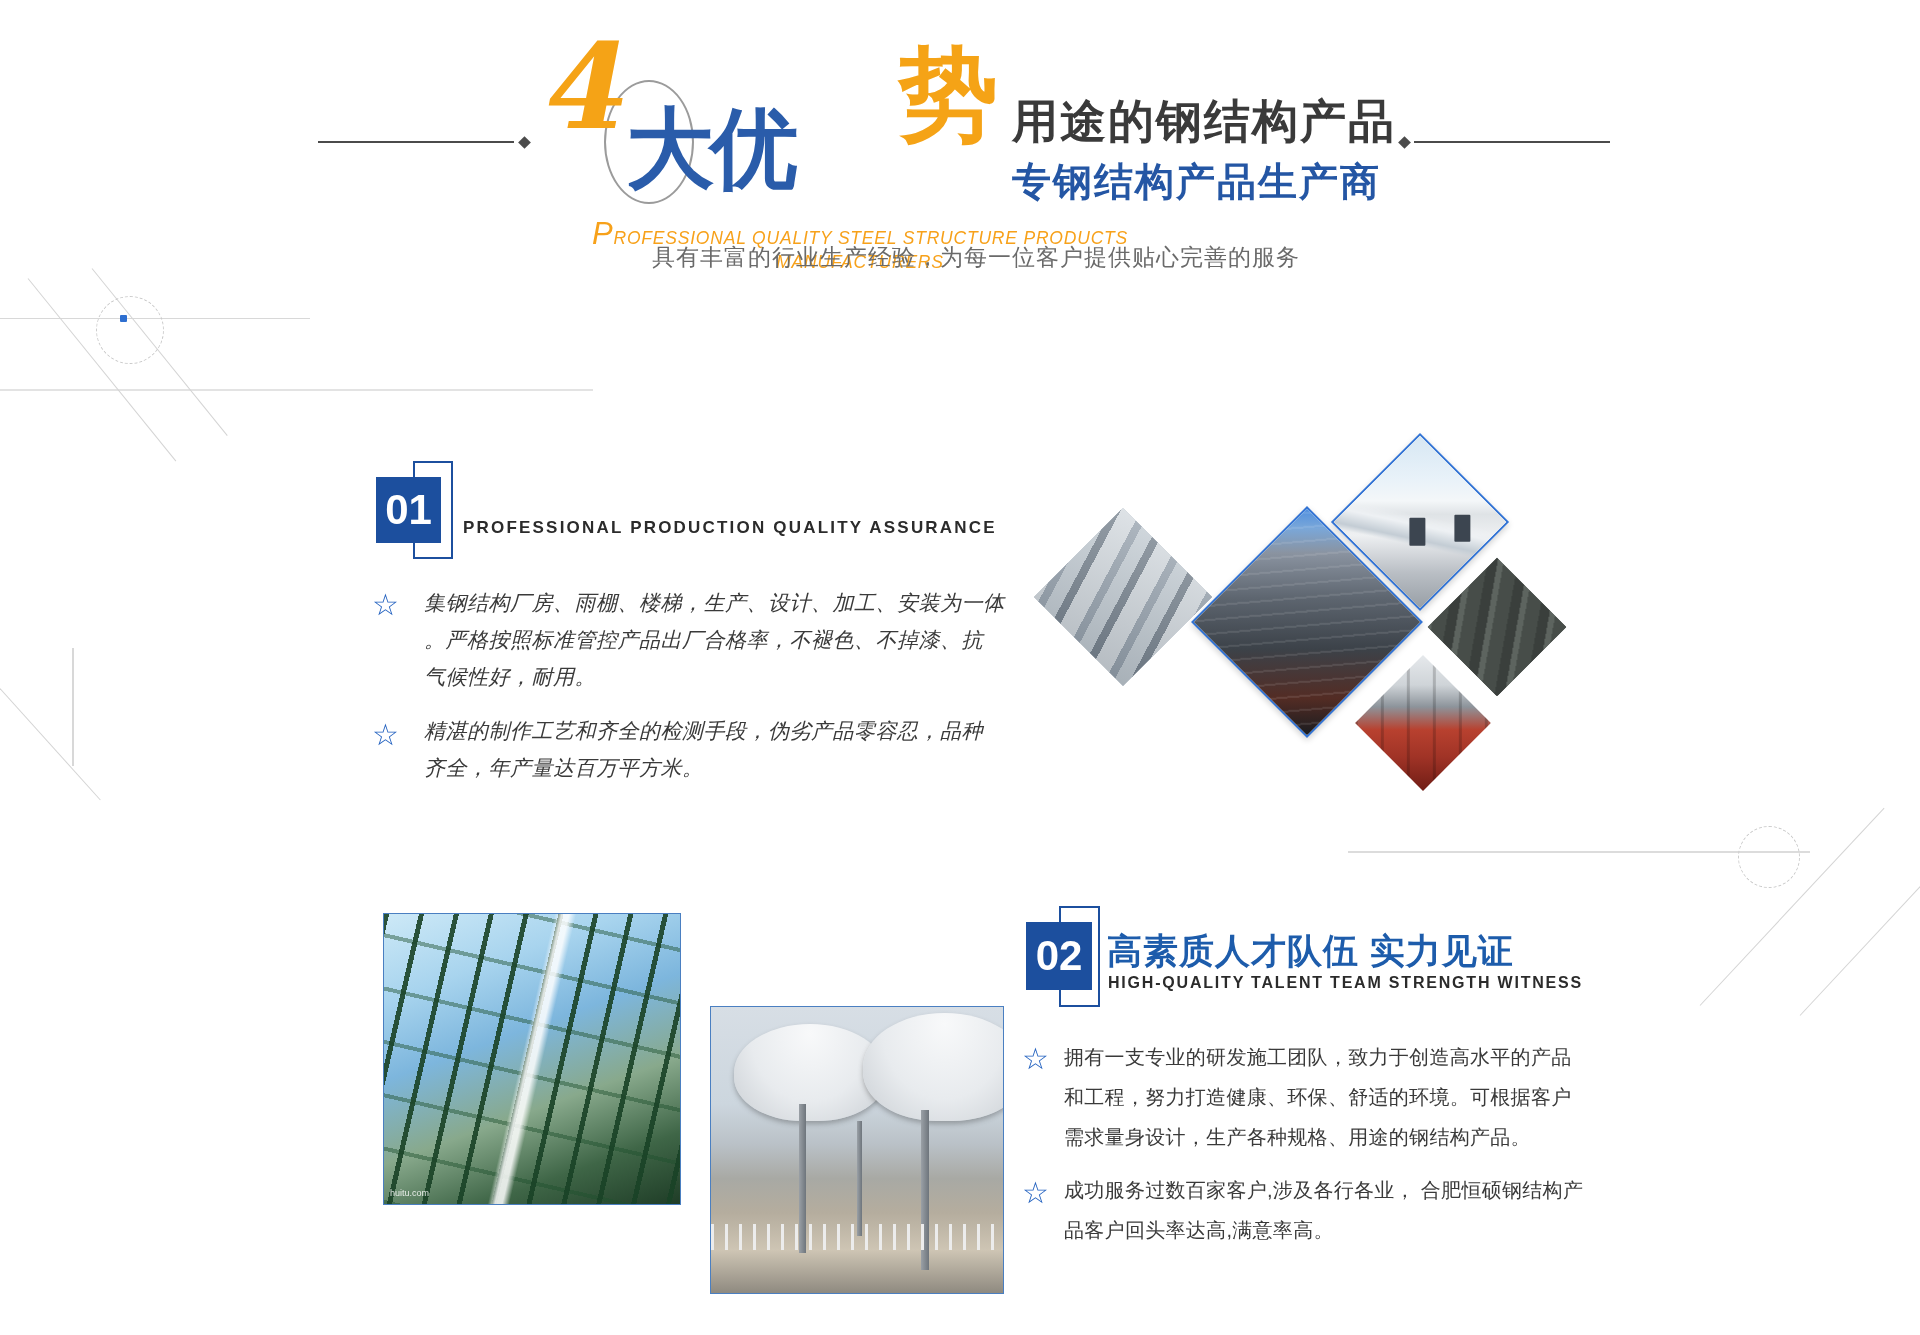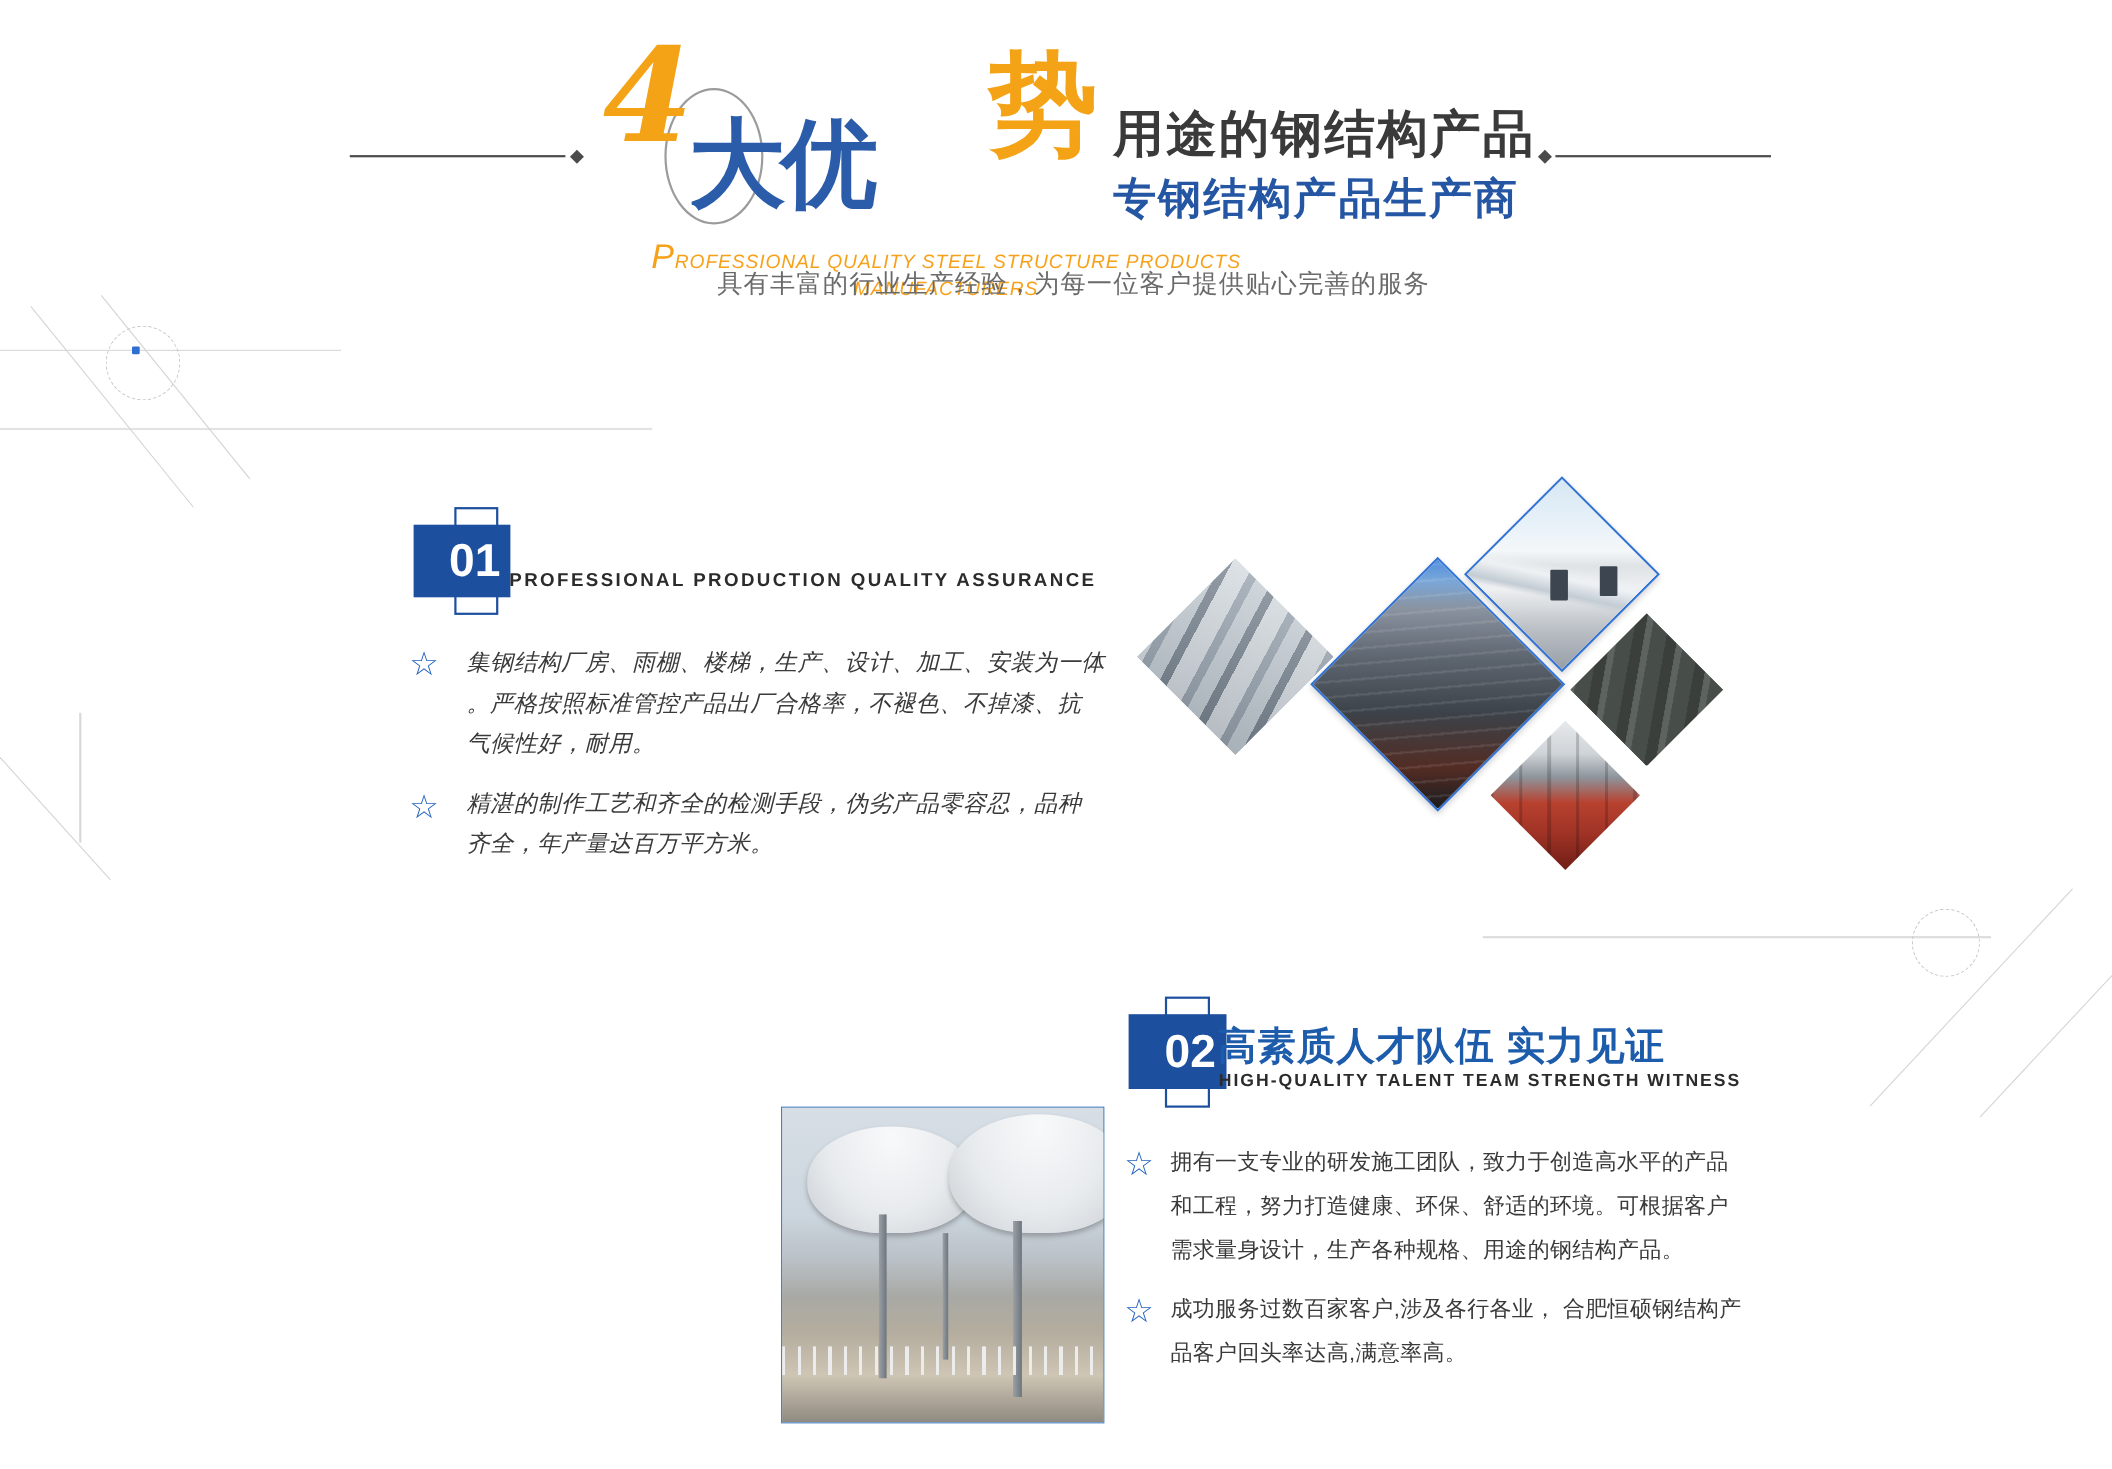--- a/index.html
+++ b/index.html
@@ -30,21 +30,21 @@
              font-weight:900;font-size:39px;color:#2456a4;letter-spacing:2px;line-height:1.1;}
   .hdr-eng{position:absolute;left:520px;top:216px;width:680px;text-align:center;color:#f7a11a;
            font-style:italic;font-size:17.5px;letter-spacing:.8px;font-weight:500;}
   .hdr-eng::first-letter{font-size:31px;}
   .hdr-sub{position:absolute;left:540px;top:242px;width:760px;text-align:right;color:#6a6a6a;
            font-size:23px;letter-spacing:1px;}
 
   
   .badge-outline{position:absolute;border:2px solid #1c4f9e;background:#fff;z-index:1;}
   .badge-fill{position:absolute;background:#1c4f9e;color:#fff;display:flex;align-items:center;
-              justify-content:center;font-size:42px;font-weight:bold;z-index:2;padding-left:23px;}
+              justify-content:center;font-size:42px;font-weight:bold;z-index:2;}
   .sec-title{position:absolute;color:#1d5cab;font-weight:bold;letter-spacing:1px;z-index:2;}
   .sec-sub{position:absolute;color:#2b2b2b;font-weight:600;z-index:2;}
 
   
   .star{position:absolute;color:#2563c0;font-size:30px;line-height:30px;z-index:2;}
   .btext{position:absolute;color:#3a3a3a;white-space:pre-line;z-index:2;}
   .s1text{width:600px;font-size:21px;line-height:37px;letter-spacing:.5px;font-style:italic;}
   .s2text{width:530px;font-size:20px;line-height:40px;letter-spacing:.3px;}
 
   
@@ -156,20 +156,23 @@
 
   <div class="star" style="left:1022px;top:1044px;">☆</div>
   <div class="btext s2text" style="left:1064px;top:1037px;">拥有一支专业的研发施工团队，致力于创造高水平的产品
 和工程，努力打造健康、环保、舒适的环境。可根据客户
 需求量身设计，生产各种规格、用途的钢结构产品。</div>
 
   <div class="star" style="left:1022px;top:1178px;">☆</div>
   <div class="btext s2text" style="left:1064px;top:1170px;">成功服务过数百家客户,涉及各行各业， 合肥恒硕钢结构产
 品客户回头率达高,满意率高。</div>
 
+  <div class="photo photo-glass" style="left:383px;top:913px;width:296px;height:290px;">
+    <span class="watermark">huitu.com</span>
+  </div>
 
   <div class="photo photo-canopy" style="left:710px;top:1006px;width:292px;height:286px;">
     <div class="canopy-shell" style="left:8%;top:6%;width:52%;height:34%;"></div>
     <div class="canopy-shell" style="left:52%;top:2%;width:56%;height:38%;"></div>
     <div class="pole" style="left:30%;top:34%;width:7px;height:52%;"></div>
     <div class="pole" style="left:72%;top:36%;width:8px;height:56%;"></div>
     <div class="pole" style="left:50%;top:40%;width:5px;height:40%;"></div>
     <div class="fence" style="left:0;top:76%;width:100%;height:9%;"></div>
   </div>
 

